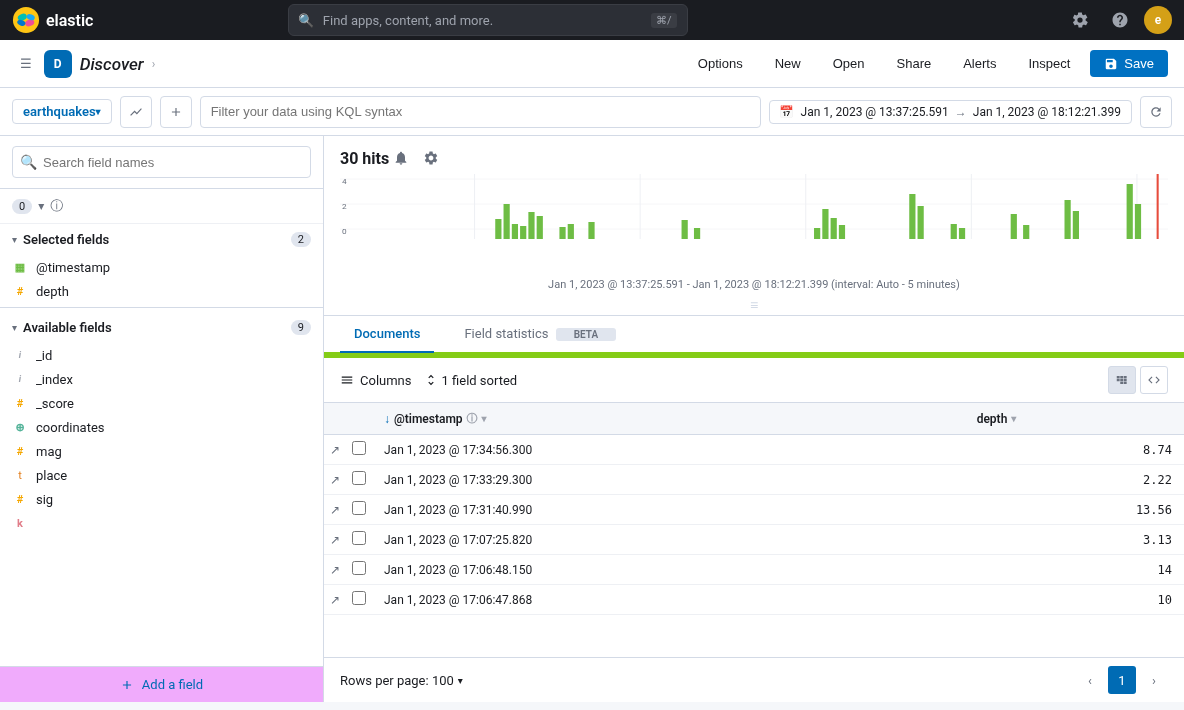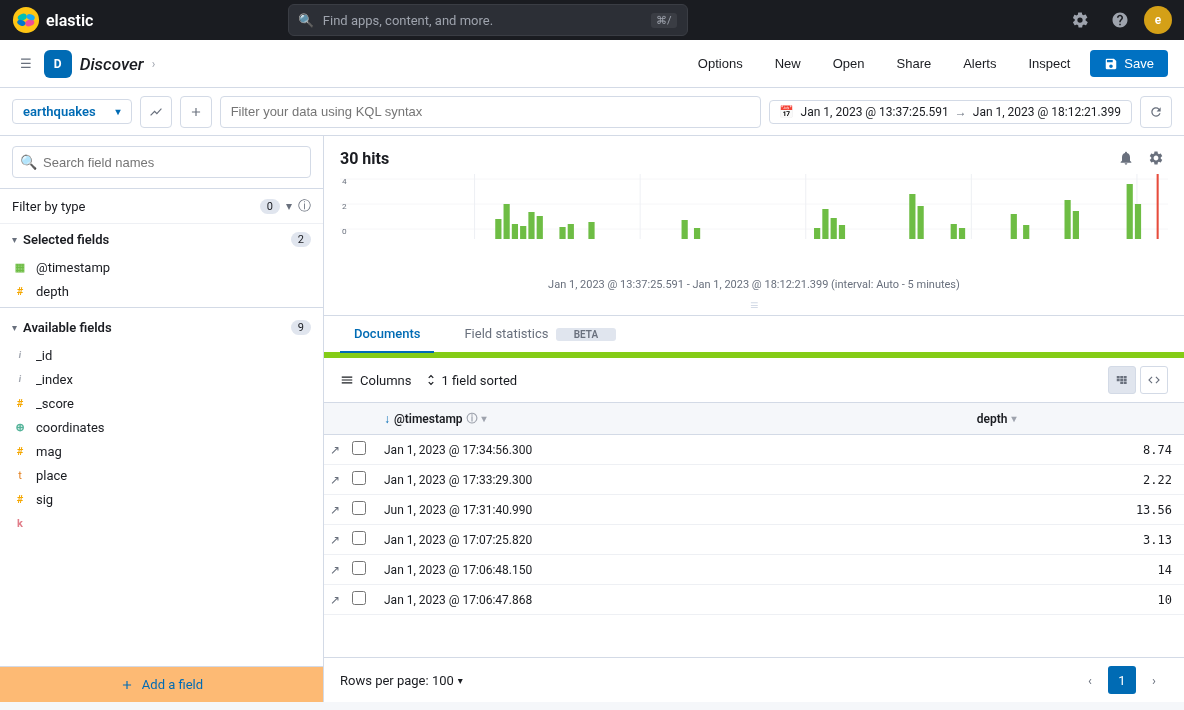--- a/index.html
+++ b/index.html
@@ -146,21 +146,21 @@
       height: 48px;
       display: flex;
       align-items: center;
       padding: 0 12px;
       border-bottom: 1px solid #d3dae6;
       gap: 8px;
     }
     .index-selector {
       display: flex;
       align-items: center;
-      gap: 20px;
+      gap: 0;
       padding: 4px 10px;
       border: 1px solid #d3dae6;
       border-radius: 4px;
       cursor: pointer;
       font-size: 13px;
       font-weight: 600;
       color: #006bb4;
       background: white;
     }
     .filter-icon-btn {
@@ -341,41 +341,41 @@
     .add-field-btn {
       display: flex;
       align-items: center;
       justify-content: center;
       gap: 8px;
       padding: 10px;
       border-top: 1px solid #d3dae6;
       cursor: pointer;
       color: #006bb4;
       font-size: 13px;
-      background: #fdba74;
+      background: #f0abfc;
     }
 
     
     .content-area {
       flex: 1;
       display: flex;
       flex-direction: column;
       overflow: hidden;
       background: white;
     }
 
     
     .chart-area {
       padding: 10px 16px 0;
       border-bottom: 1px solid #d3dae6;
     }
     .hits-header {
       display: flex;
       align-items: center;
-      justify-content: space-between;
+      justify-content: flex-start;
       margin-bottom: 4px;
     }
     .hits-count {
       font-size: 16px;
       font-weight: 700;
       color: #1a1c21;
     }
     .chart-icons {
       display: flex;
       gap: 6px;
@@ -678,21 +678,20 @@
 
   <div class="sidebar sidebar-relative">
     <div class="sidebar-search">
       <div class="sidebar-search-wrap">
         <span class="sidebar-search-icon">🔍</span>
         <input class="sidebar-search-input" placeholder="Search field names" style="">
       </div>
     </div>
 
     <div class="filter-type-row">
-      <span class="filter-type-label">Filter by type</span>
       <span class="filter-type-badge">0</span>
       <span class="filter-type-chevron">▾</span>
       <span class="filter-info-icon">ⓘ</span>
     </div>
 
     <div class="fields-section">
 
       <div class="fields-section-header">
         <span style="font-size:10px;color:#69707d;">▾</span>
         <span class="fields-section-title">Selected fields</span>
@@ -912,21 +911,21 @@
     <td>Jan 1, 2023 @ 17:33:29.300</td>
     <td class="depth-col">2.22</td>
   </tr>
             <tr>
     <td style="padding:6px 4px;width:20px;">
       <span class="table-expand-btn">↗</span>
     </td>
     <td style="padding:6px 4px;width:20px;">
       <input type="checkbox" class="table-checkbox" style="">
     </td>
-    <td>Jun 1, 2023 @ 17:31:40.990</td>
+    <td>Jan 1, 2023 @ 17:31:40.990</td>
     <td class="depth-col">13.56</td>
   </tr>
             <tr>
     <td style="padding:6px 4px;width:20px;">
       <span class="table-expand-btn">↗</span>
     </td>
     <td style="padding:6px 4px;width:20px;">
       <input type="checkbox" class="table-checkbox" style="">
     </td>
     <td>Jan 1, 2023 @ 17:07:25.820</td>

